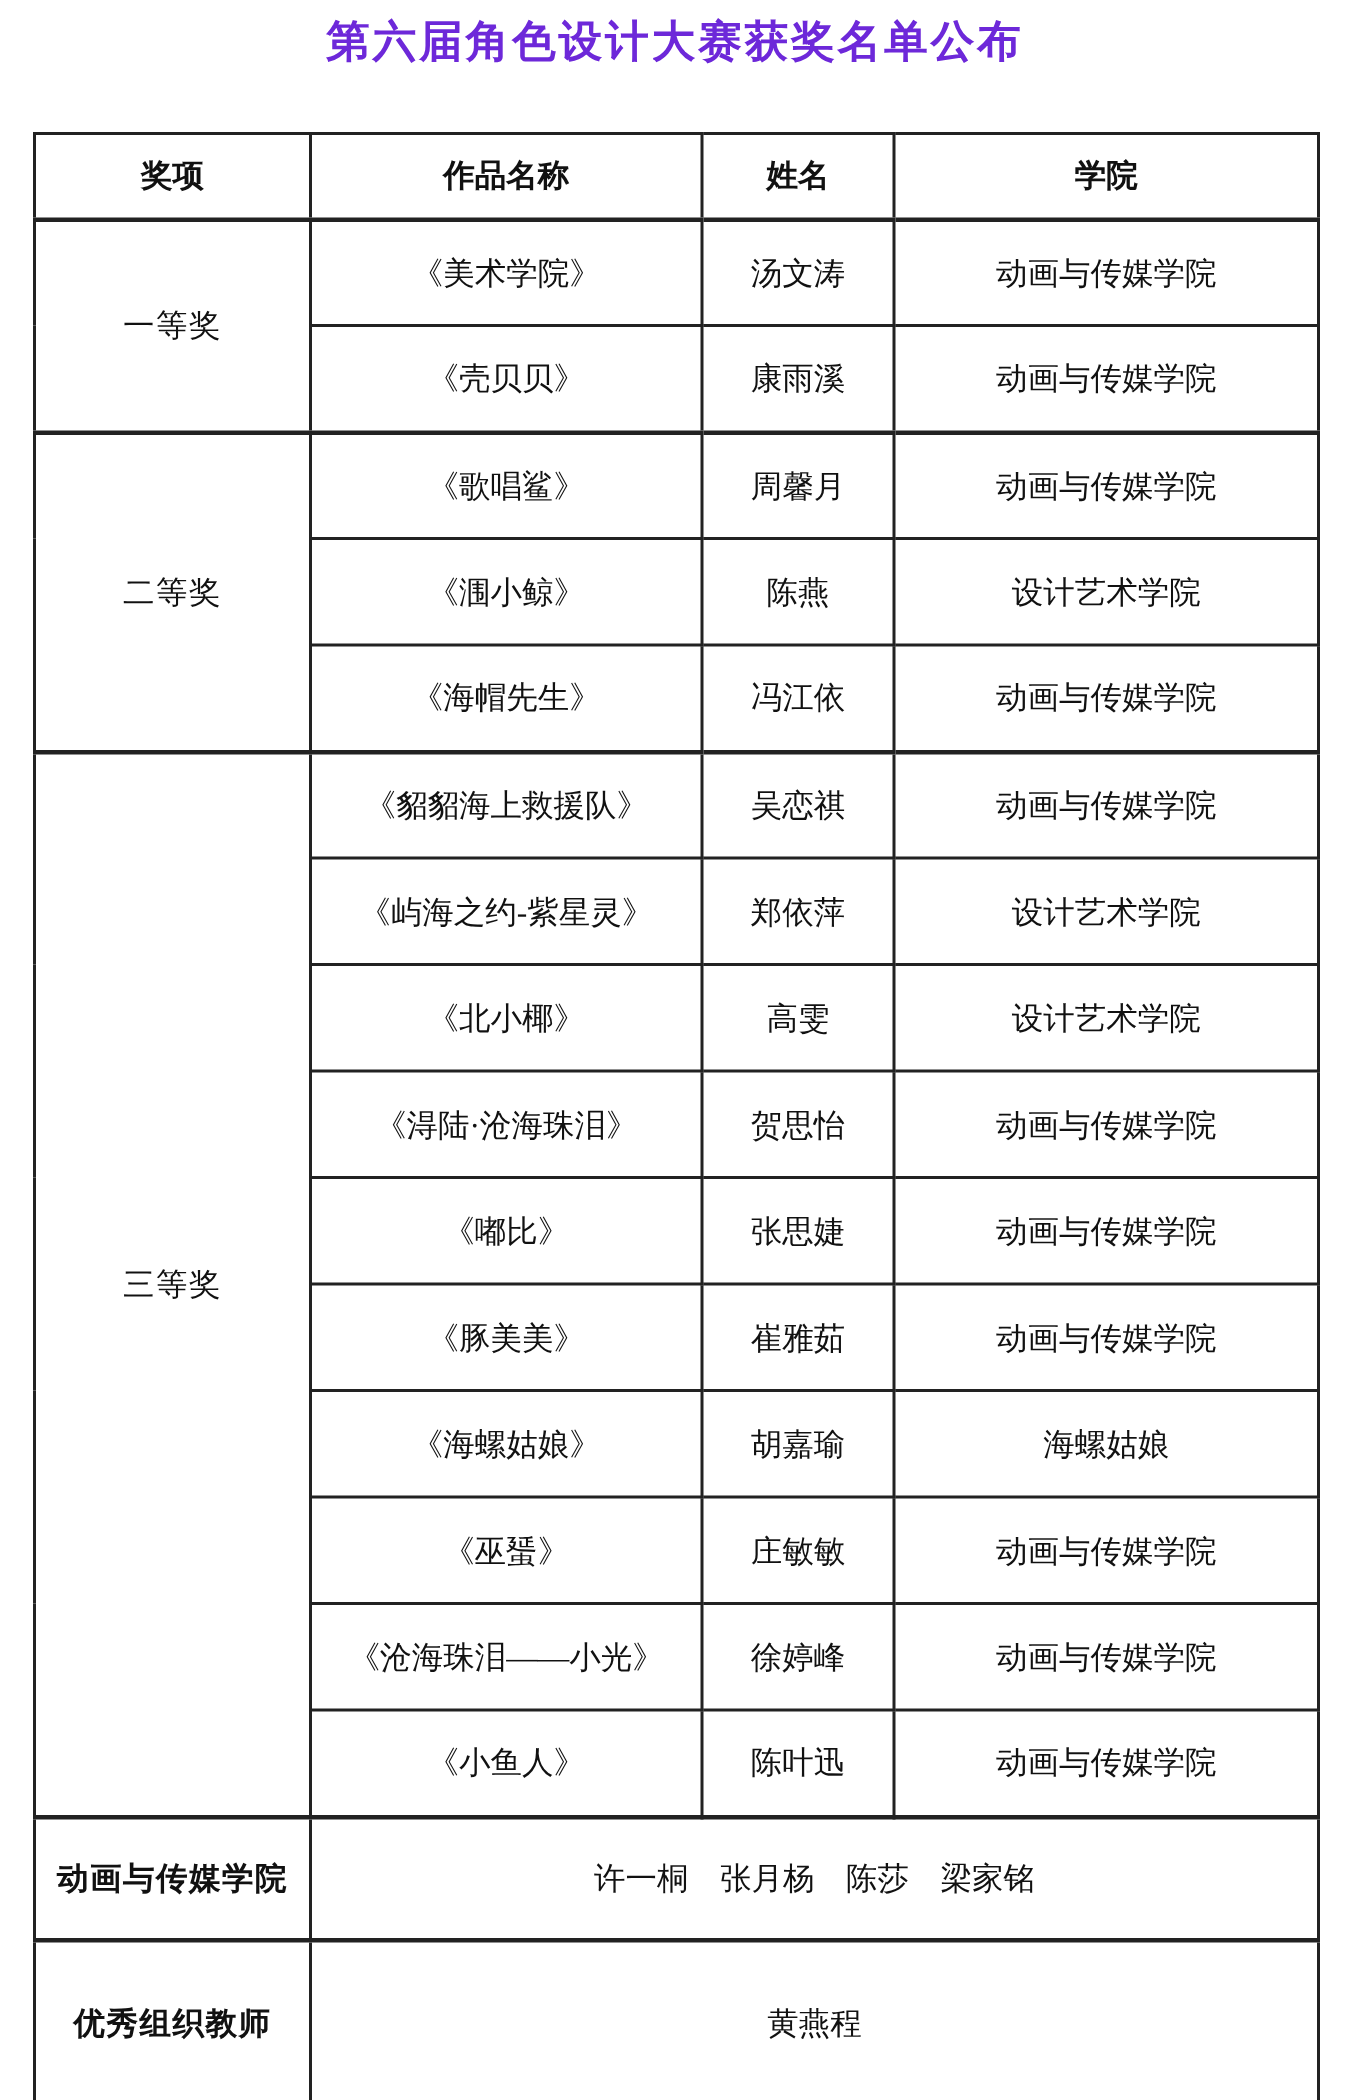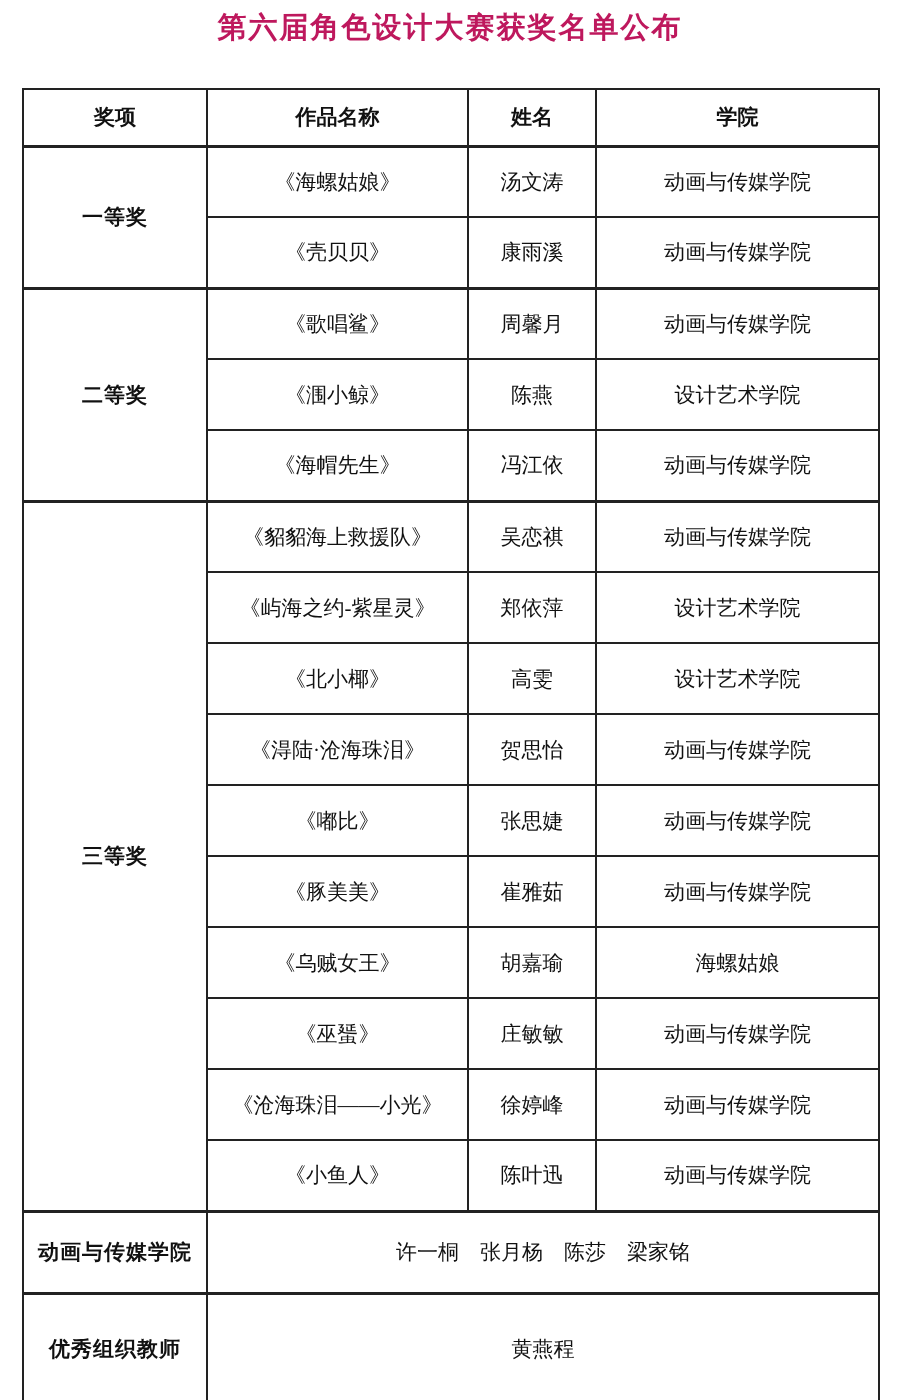--- a/index.html
+++ b/index.html
@@ -17,21 +17,21 @@
   }
   .doc-title {
     position: absolute;
     top: 8px;
     left: 0;
     width: 100%;
     text-align: center;
     font-size: 29px;
     font-weight: bold;
     letter-spacing: 2px;
-    color: #be185d;
+    color: #6d28d9;
   }
   table.awards {
     position: absolute;
     top: 88px;
     left: 22px;
     width: 856px;
     border-collapse: collapse;
     table-layout: fixed;
   }
   table.awards th,
@@ -41,21 +41,21 @@
     vertical-align: middle;
     font-size: 21px;
     padding: 0;
     overflow: hidden;
   }
   tr.header-row { height: 57px; }
   tr.data-row { height: 71px; }
   tr.special-row-1 { height: 82px; }
   tr.special-row-2 { height: 112px; }
   table.awards th { font-weight: bold; }
-  td.award-cell { font-weight: bold; letter-spacing: 1px; }
+  td.award-cell { font-weight: normal; letter-spacing: 1px; }
   td.special-label-cell { font-weight: bold; letter-spacing: 1px; }
   td.special-value-cell { white-space: pre; }
   tr.group-start td { border-top-width: 3px; }
   tr.special-row-1 td, tr.special-row-2 td { border-top-width: 3px; }
 </style>
 </head>
 <body>
 
 <div class="doc-title">第六届角色设计大赛获奖名单公布</div>
 
@@ -70,21 +70,21 @@
     <tr class="header-row">
       <th>奖项</th>
       <th>作品名称</th>
       <th>姓名</th>
       <th>学院</th>
     </tr>
   </thead>
   <tbody>
       <tr class="data-row group-start">
         <td rowspan="2" class="award-cell">一等奖</td>
-        <td>《海螺姑娘》</td>
+        <td>《美术学院》</td>
         <td>汤文涛</td>
         <td>动画与传媒学院</td>
       </tr>
       <tr class="data-row">
         <td>《壳贝贝》</td>
         <td>康雨溪</td>
         <td>动画与传媒学院</td>
       </tr>
       <tr class="data-row group-start">
         <td rowspan="3" class="award-cell">二等奖</td>
@@ -127,21 +127,21 @@
         <td>《嘟比》</td>
         <td>张思婕</td>
         <td>动画与传媒学院</td>
       </tr>
       <tr class="data-row">
         <td>《豚美美》</td>
         <td>崔雅茹</td>
         <td>动画与传媒学院</td>
       </tr>
       <tr class="data-row">
-        <td>《乌贼女王》</td>
+        <td>《海螺姑娘》</td>
         <td>胡嘉瑜</td>
         <td>海螺姑娘</td>
       </tr>
       <tr class="data-row">
         <td>《巫蜑》</td>
         <td>庄敏敏</td>
         <td>动画与传媒学院</td>
       </tr>
       <tr class="data-row">
         <td>《沧海珠泪——小光》</td>

